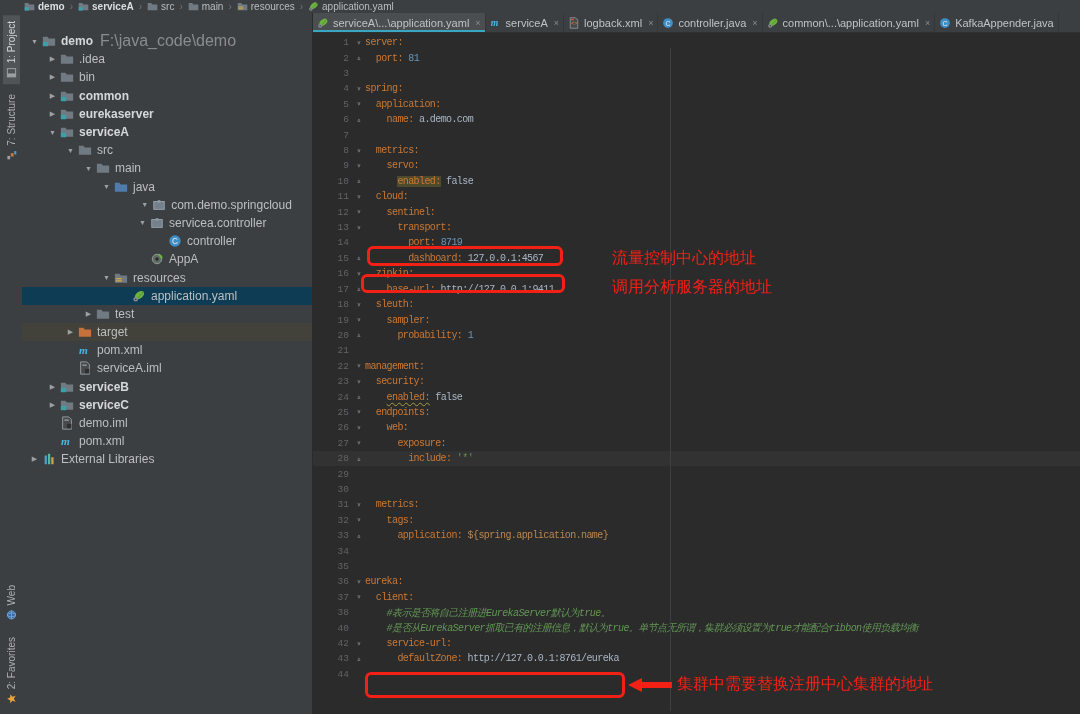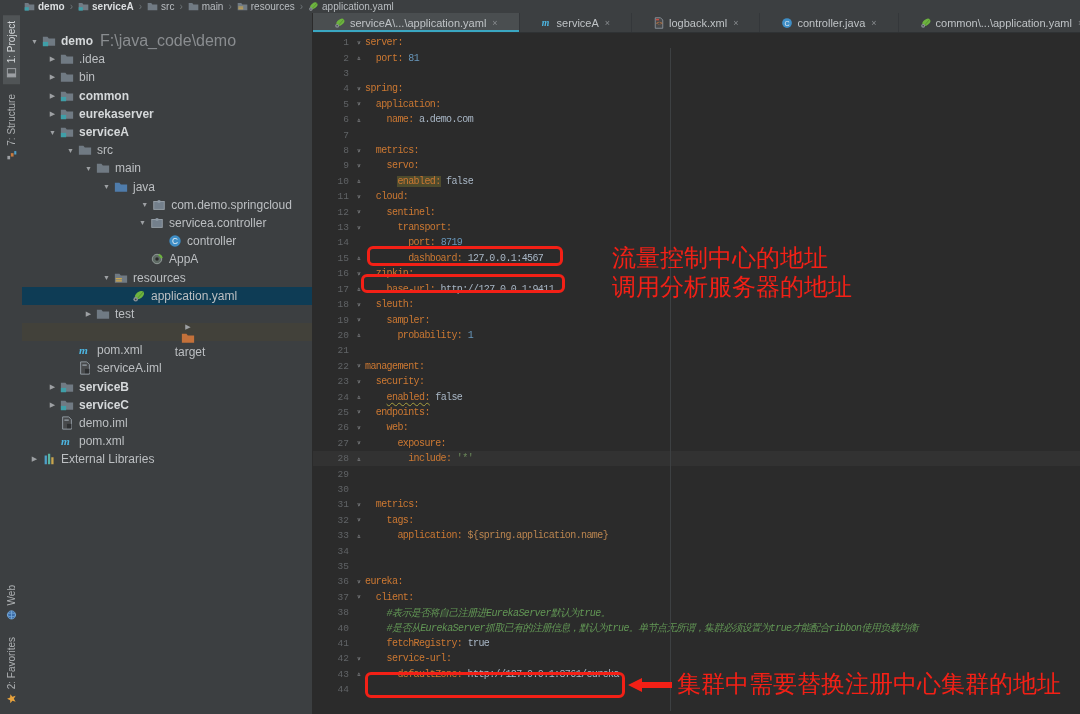--- a/index.html
+++ b/index.html
@@ -33,40 +33,40 @@
   .trow .arrow{width:13px;text-align:center;color:#9da0a3;font-size:7px;flex:none;}
   .trow .ticon{width:16px;flex:none;display:flex;justify-content:center;line-height:0;}
   .trow .tlabel{margin-left:4px;}
   .trow.bold .tlabel{font-weight:bold;color:#d5d8da;}
   .trow .tsuffix{color:#8a8d90;margin-left:7px;font-size:16px;}
   .trow.selected{background:#0e3c55;}
   .trow.hilite{background:#42413a;}
   
   .editor{position:absolute;left:313px;top:0;right:0;bottom:0;background:#2b2b2b;}
   .tabs{height:19px;background:#3c3f41;border-bottom:1px solid #2f3234;display:flex;align-items:stretch;white-space:nowrap;overflow:hidden;}
-  .tab{display:flex;align-items:center;gap:4px;padding:0 21px;font-size:11px;color:#bfc3c6;border-right:1px solid #34373a;position:relative;cursor:default;}
+  .tab{display:flex;align-items:center;gap:4px;padding:0 4px;font-size:11px;color:#bfc3c6;border-right:1px solid #34373a;position:relative;cursor:default;}
   .tab.active{background:#4a4e50;}
   .tab.active::after{content:"";position:absolute;left:0;right:0;bottom:0;height:2px;background:#3aa7c2;}
   .tab .close{color:#888c8f;font-size:9px;margin-left:2px;}
   .code-area{position:absolute;left:0;top:20px;right:0;bottom:0;padding-top:2px;
              font-family:"Liberation Mono",monospace;font-size:10px;letter-spacing:-0.6px;}
   .cline{height:15.41px;display:flex;align-items:center;position:relative;}
   .cline.current{background:#323232;}
   .ln{width:36px;text-align:right;color:#606366;font-size:9.5px;letter-spacing:0;flex:none;padding-right:4px;}
   .fold{width:12px;flex:none;text-align:center;color:#9da0a4;font-size:8px;letter-spacing:0;line-height:8px;}
   .ctext{white-space:pre;}
   .tok-k{color:#cc7832;} .tok-n{color:#6897bb;} .tok-t{color:#a9b7c6;}
   .tok-s{color:#6a8759;} .tok-c{color:#629755;font-style:italic;} .tok-v{color:#bc8650;}
   .tok-khl{color:#cc7832;background:#4e4b2d;}
   .tok-kwarn{color:#cc7832;text-decoration:underline;text-decoration-style:wavy;text-decoration-color:#a8a03f;text-underline-offset:2px;}
   .fold-vline{position:absolute;left:357px;top:35px;width:1px;height:663px;background:#3d4042;pointer-events:none;}
   
   .overlay{position:absolute;left:0;top:0;width:1080px;height:714px;pointer-events:none;}
   .red-box{position:absolute;border:3px solid #f32016;border-radius:6px;box-sizing:border-box;}
-  .red-label{position:absolute;color:#f32016;font-size:24px;line-height:24px;white-space:nowrap;
+  .red-label{position:absolute;color:#f32016;font-size:16px;line-height:24px;white-space:nowrap;
              font-family:Liberation Sans, sans-serif;text-align:right;}
   svg{display:block;}
 </style>
 </head>
 <body>
 
 <div class="navbar" id="navbar">
     <span class="crumb bold">
       <span style="display: inline-flex; line-height: 0;">
         <svg width="11" height="11" viewBox="0 0 16 16">
@@ -360,21 +360,21 @@
           <span class="arrow">▶</span>
           <span class="ticon">
             <span style="display: inline-flex; line-height: 0;">
               <svg width="14" height="14" viewBox="0 0 16 16">
                 <path d="M1 3h5.2l1.6 2H15v8.5H1z" fill="#707a83"></path>
               </svg>
             </span>
           </span>
           <span class="tlabel">test</span>
         </div>
-        <div class="trow hilite" style="padding-left: 42px; flex-direction: column;">
+        <div class="trow hilite" style="padding-left: 42px;">
           <span class="arrow">▶</span>
           <span class="ticon">
             <span style="display: inline-flex; line-height: 0;">
               <svg width="14" height="14" viewBox="0 0 16 16">
                 <path d="M1 3h5.2l1.6 2H15v8.5H1z" fill="#c4713a"></path>
               </svg>
             </span>
           </span>
           <span class="tlabel">target</span>
         </div>
@@ -720,25 +720,20 @@
         </div>
         <div class="cline">
           <span class="ln">38</span>
           <span class="fold"></span>
           <span class="ctext"><span class="tok-t">    </span><span class="tok-c">#表示是否将自己注册进EurekaServer默认为true。</span></span>
         </div>
         <div class="cline">
           <span class="ln">40</span>
           <span class="fold"></span>
           <span class="ctext"><span class="tok-t">    </span><span class="tok-c">#是否从EurekaServer抓取已有的注册信息，默认为true。单节点无所谓，集群必须设置为true才能配合ribbon使用负载均衡</span></span>
-        </div>
-        <div class="cline">
-          <span class="ln">41</span>
-          <span class="fold"></span>
-          <span class="ctext"><span class="tok-t">    </span><span class="tok-k">fetchRegistry:</span><span class="tok-t"> true</span></span>
         </div>
         <div class="cline">
           <span class="ln">42</span>
           <span class="fold">▿</span>
           <span class="ctext"><span class="tok-t">    </span><span class="tok-k">service-url:</span></span>
         </div>
         <div class="cline">
           <span class="ln">43</span>
           <span class="fold">▵</span>
           <span class="ctext"><span class="tok-t">      </span><span class="tok-k">defaultZone:</span><span class="tok-t"> http://127.0.0.1:8761/eureka</span></span>

